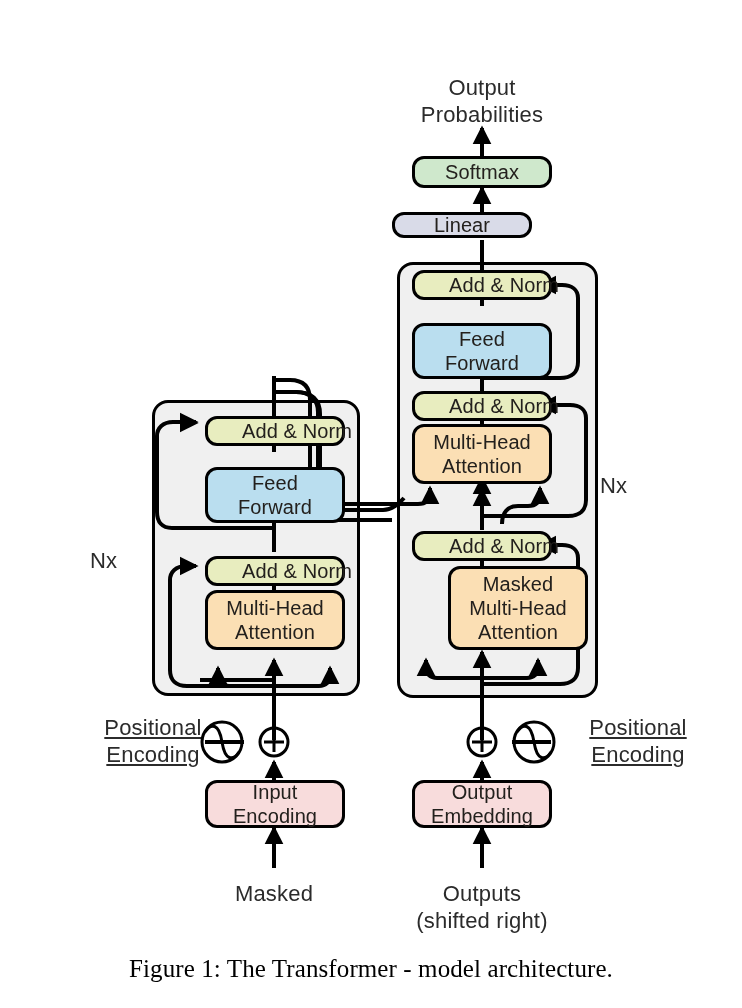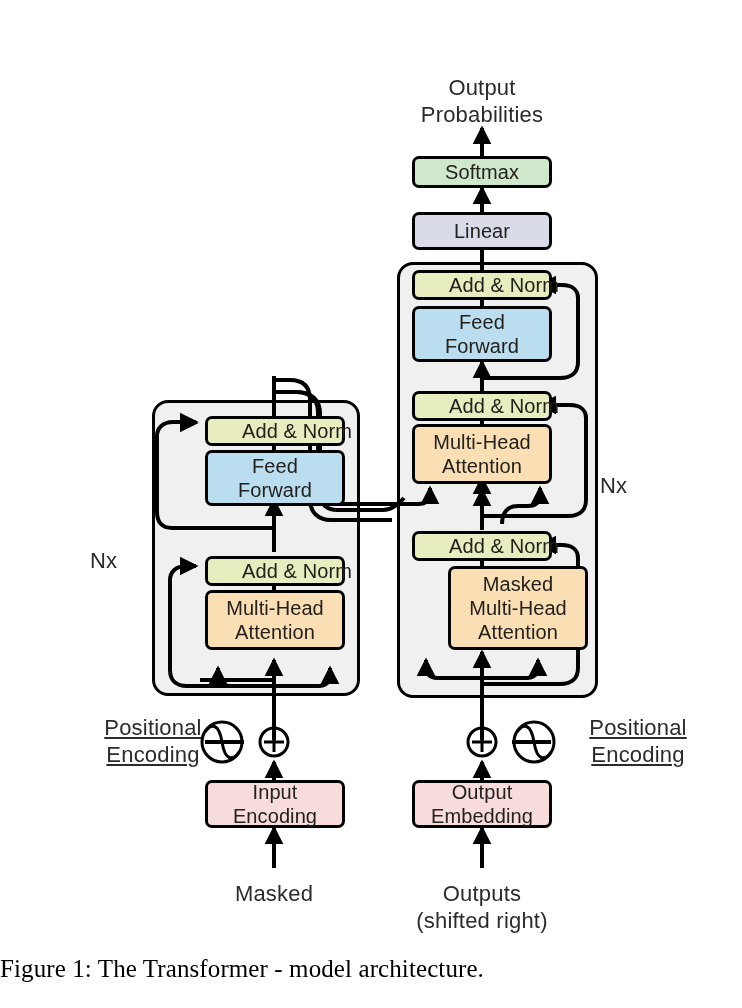--- a/index.html
+++ b/index.html
@@ -14,49 +14,49 @@
   .label{
     position:absolute;box-sizing:border-box;
     font-size:22px;line-height:27px;color:#2b2b2b;
     text-align:center;white-space:pre;letter-spacing:.2px;
   }
   .label.left{text-align:center;text-decoration:underline;}
 
   
   .block{
     position:absolute;box-sizing:border-box;
-    border:3px solid #000;border-radius:7px;
+    border:3px solid #000;border-radius:12px;
     display:flex;align-items:center;justify-content:center;
     text-align:center;font-size:20px;line-height:24px;
     color:#23201d;white-space:pre;letter-spacing:.1px;
     z-index:6;
   }
   .block.green{background:#cfe8cc;}
   .block.lav{background:#d9dbe8;}
   .block.yellow{background:#e8edbf;padding-left:44px;}
-  .block.blue{background:#badeef;}
+  .block.blue{background:#badeef;margin-top:17px;}
   .block.orange{background:#fbdfb4;}
   .block.pink{background:#f8dcdc;}
 
   
   .stackbox{
     position:absolute;box-sizing:border-box;
     background:#f0f0f0;border:3px solid #000;border-radius:16px;
     z-index:2;
   }
 
   
   .svgo{position:absolute;left:0;top:0;width:742px;height:1008px;
          pointer-events:none;z-index:5;}
   .svgo.under{z-index:3;}
 
   
   #caption{
     position:absolute;left:0;right:0;top:955px;
-    text-align:left;font-family:"Liberation Serif","DejaVu Serif",serif;
+    text-align:center;font-family:"Liberation Serif","DejaVu Serif",serif;
     font-size:25px;color:#000;letter-spacing:.1px;
   }
   
   #watermark{
     position:absolute;left:470px;top:958px;width:250px;height:42px;
     display:flex;align-items:center;gap:7px;
     opacity:.38;z-index:20;pointer-events:none;
   }
   #wm-logo{
     width:26px;height:26px;border-radius:50%;
@@ -173,21 +173,21 @@
 
       <path d="M274,380 L290,380 C304,380 310,387 310,400 L310,500 C310,512 318,520 331,520 L392,520"></path>
     </g>
   </svg>
 
   <div class="label" style="left:382px;top:74px;width:200px;">Output
 Probabilities</div>
 
   <div class="block green" style="left:412px;top:156px;width:140px;height:32px;">Softmax</div>
 
-  <div class="block lav" style="left:412px;top:212px;width:140px;height:38px;">Linear</div>
+  <div class="block lav" style="left:392px;top:212px;width:140px;height:26px;">Linear</div>
 
   <div class="block yellow" style="left:412px;top:270px;width:140px;height:30px;">Add &amp; Norm</div>
 
   <div class="block blue" style="left:412px;top:306px;width:140px;height:56px;">Feed
 Forward</div>
 
   <div class="block yellow" style="left:412px;top:391px;width:140px;height:30px;">Add &amp; Norm</div>
 
   <div class="block orange" style="left:412px;top:424px;width:140px;height:60px;">Multi-Head
 Attention</div>

